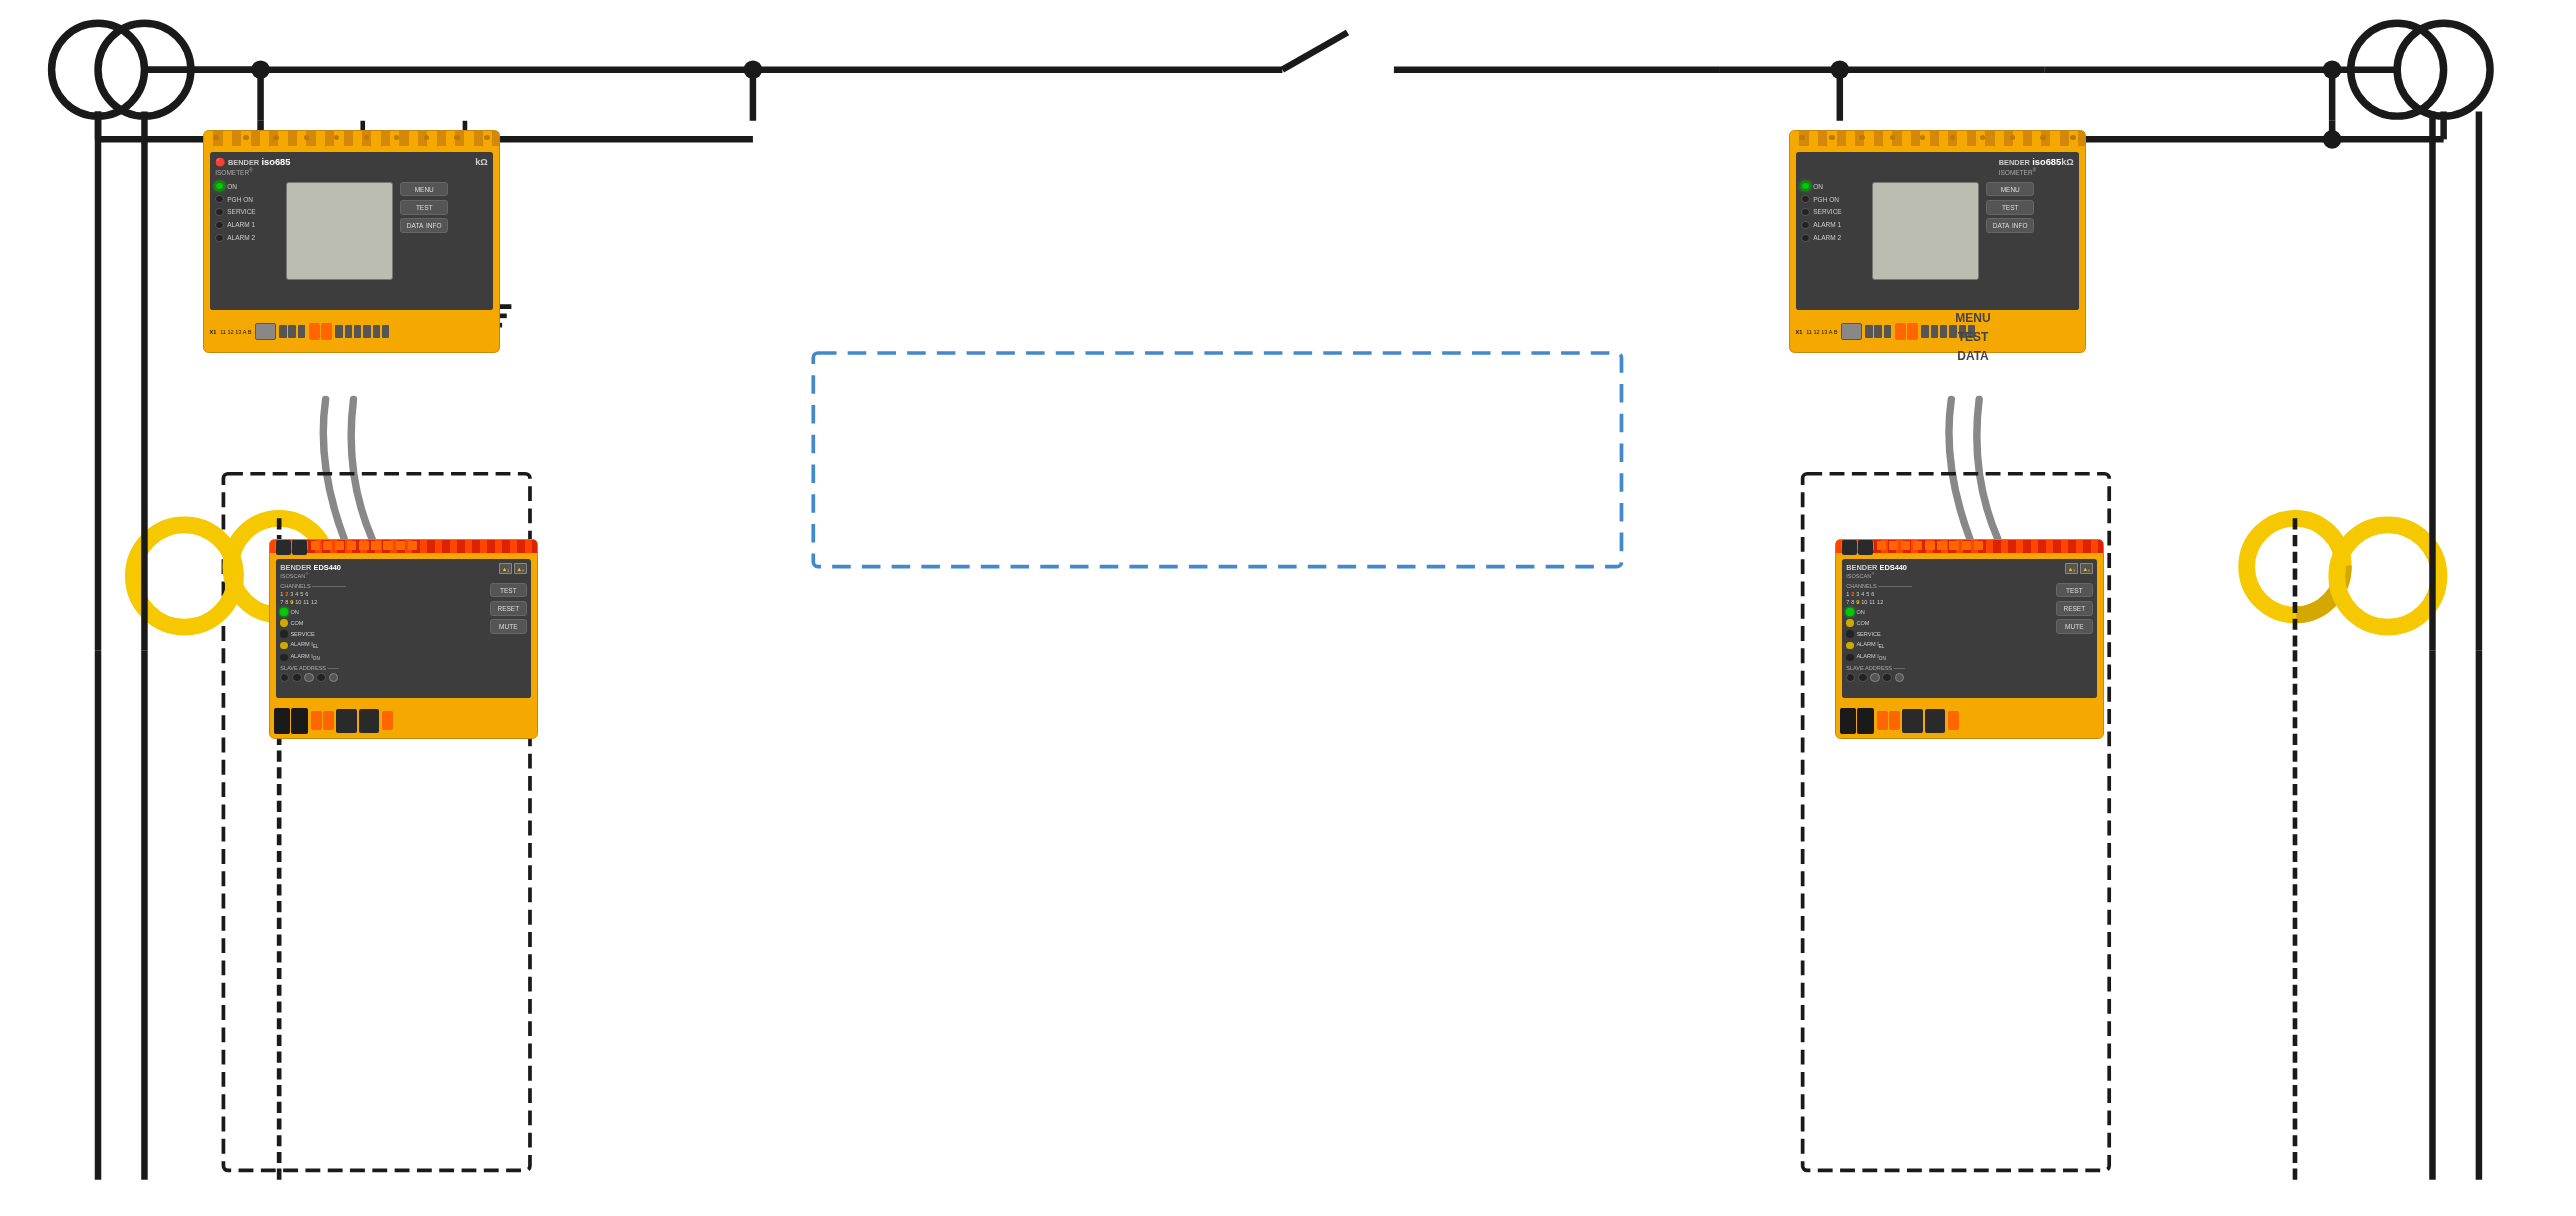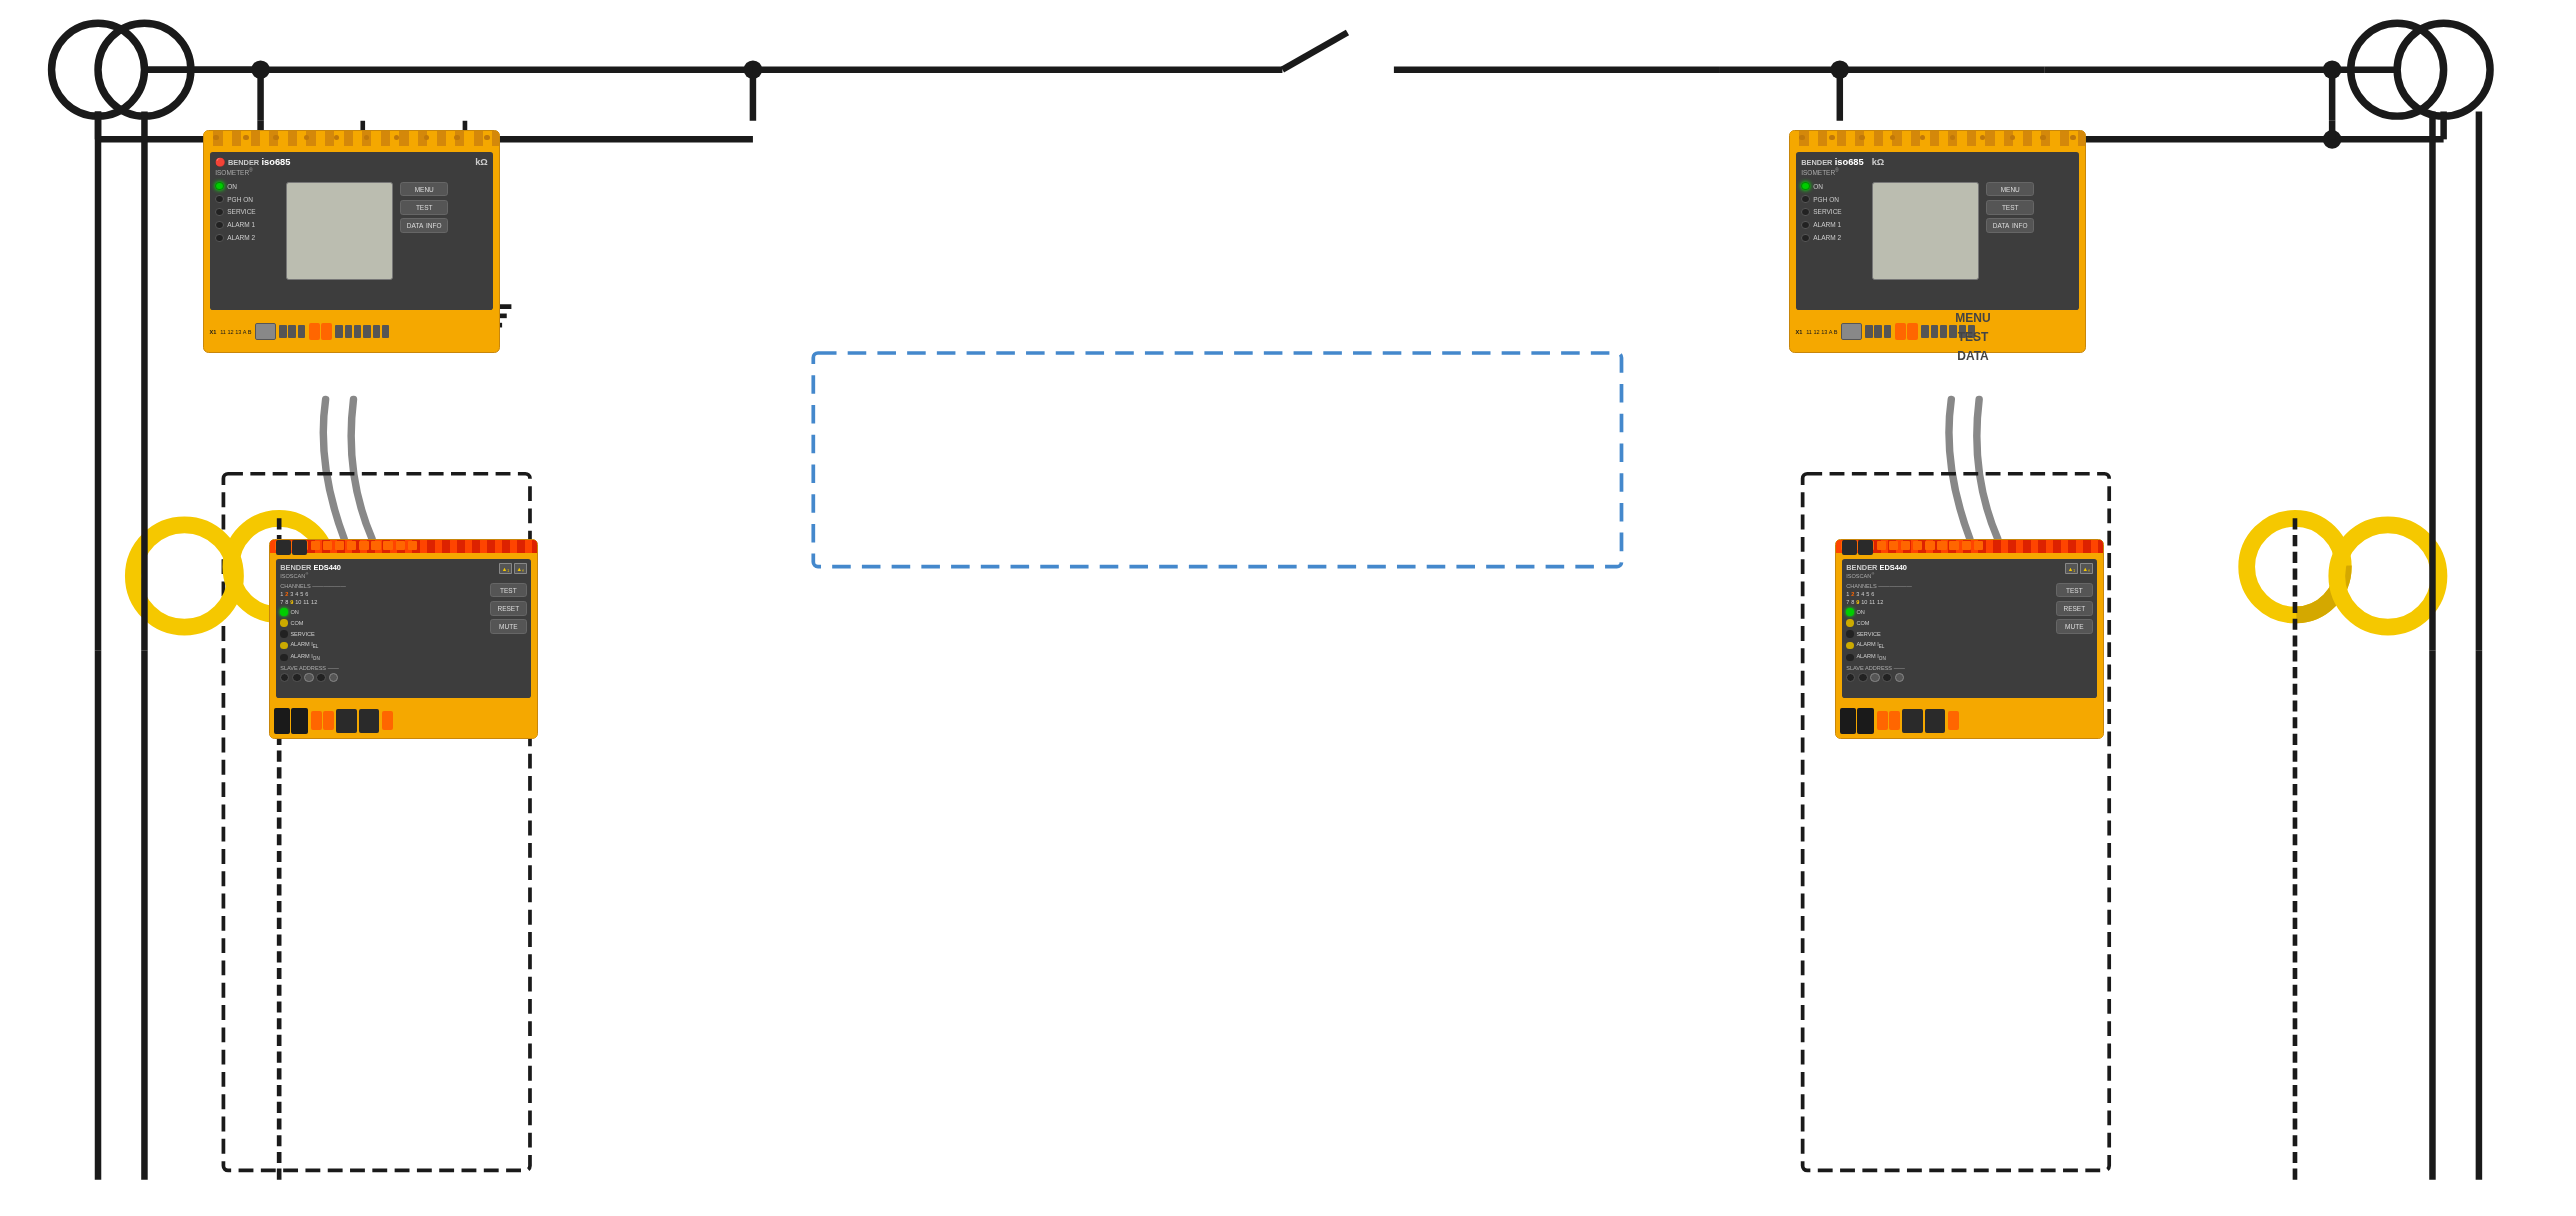--- a/index.html
+++ b/index.html
@@ -262,21 +262,21 @@
         <div style="width: 5.6px; height: 5.6px; border-radius: 50%; background: #c0780a;"></div>
         <div style="width: 5.6px; height: 5.6px; border-radius: 50%; background: #c0780a;"></div>
         <div style="width: 5.6px; height: 5.6px; border-radius: 50%; background: #c0780a;"></div>
         <div style="width: 5.6px; height: 5.6px; border-radius: 50%; background: #c0780a;"></div>
         <div style="width: 5.6px; height: 5.6px; border-radius: 50%; background: #c0780a;"></div>
         <div style="width: 5.6px; height: 5.6px; border-radius: 50%; background: #c0780a;"></div>
       </div>
     </div>
 
     <div style="margin: 5.6px; background: #3d3d3d; border-radius: 2.8px; padding: 5.6px; height: 158px;">
-      <div style="display: flex; justify-content: flex-start; align-items: flex-start; margin-bottom: 5.6px; gap: 8px;">
+      <div style="display: flex; justify-content: flex-end; align-items: flex-start; margin-bottom: 5.6px;">
         <div>
           <div style="font-size: 8.4px; font-weight: bold; color: #e0e0e0;">
             <span style="font-size: 7.4px; color: #ccc;">BENDER</span>
             <span style="font-size: 9.3px; color: #fff; font-weight: bold;"> iso685</span>
           </div>
           <div style="font-size: 6.5px; color: #aaa; margin-top: 0.9px;">ISOMETER<sup style="font-size:4.6px">®</sup></div>
         </div>
         <div style="font-size: 9.3px; color: #ccc; font-weight: bold;">kΩ</div>
       </div>
 

